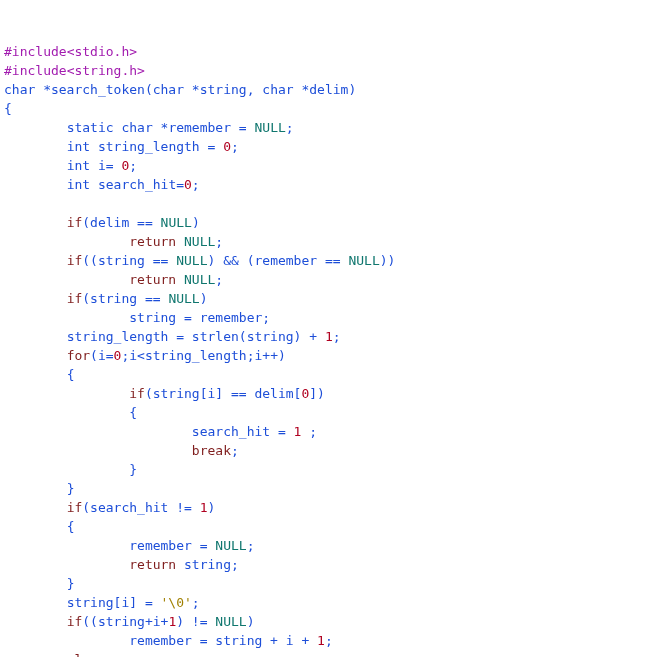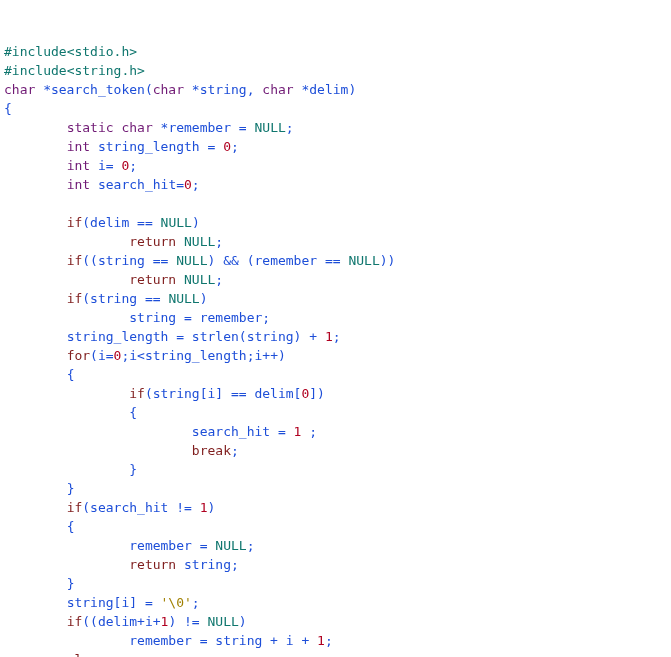--- a/index.html
+++ b/index.html
@@ -7,22 +7,22 @@
     padding: 4px;
     background: #ffffff;
     font-family: "DejaVu Sans Mono", "Menlo", "Consolas", monospace;
     font-size: 13px;
     line-height: 19px;
     color: #333333;
     white-space: pre;
     width: 671px;
     box-sizing: border-box;
   }
-  .pp   { color: #0f766e; }   
-  .kw   { color: #701a75; }   
+  .pp   { color: #a21caf; }   
+  .kw   { color: #1d4ed8; }   
   .kflow{ color: #7f1d1d; }   
   .num  { color: #b00020; }   
   .null { color: #0f766e; }   
   .str  { color: #a08000; }   
   .txt  { color: #1d4ed8; }
 </style>
 </head>
 <body>
 
 <span class="pp">#include</span><span class="pp">&lt;stdio.h&gt;</span>
@@ -48,19 +48,19 @@
 <span>                        </span><span class="txt">search_hit = </span><span class="num">1</span><span class="txt"> ;</span>
 <span>                        </span><span class="kflow">break</span><span class="txt">;</span>
 <span>                </span><span class="txt">}</span>
 <span>        </span><span class="txt">}</span>
 <span>        </span><span class="kflow">if</span><span class="txt">(search_hit != </span><span class="num">1</span><span class="txt">)</span>
 <span>        </span><span class="txt">{</span>
 <span>                </span><span class="txt">remember = </span><span class="null">NULL</span><span class="txt">;</span>
 <span>                </span><span class="kflow">return</span><span class="txt"> string;</span>
 <span>        </span><span class="txt">}</span>
 <span>        </span><span class="txt">string[i] = </span><span class="str">'\0'</span><span class="txt">;</span>
-<span>        </span><span class="kflow">if</span><span class="txt">((delim+i+</span><span class="num">1</span><span class="txt">) != </span><span class="null">NULL</span><span class="txt">)</span>
+<span>        </span><span class="kflow">if</span><span class="txt">((string+i+</span><span class="num">1</span><span class="txt">) != </span><span class="null">NULL</span><span class="txt">)</span>
 <span>                </span><span class="txt">remember = string + i + </span><span class="num">1</span><span class="txt">;</span>
 <span>        </span><span class="kflow">else</span>
 
 
 
 
 
 </body></html>

